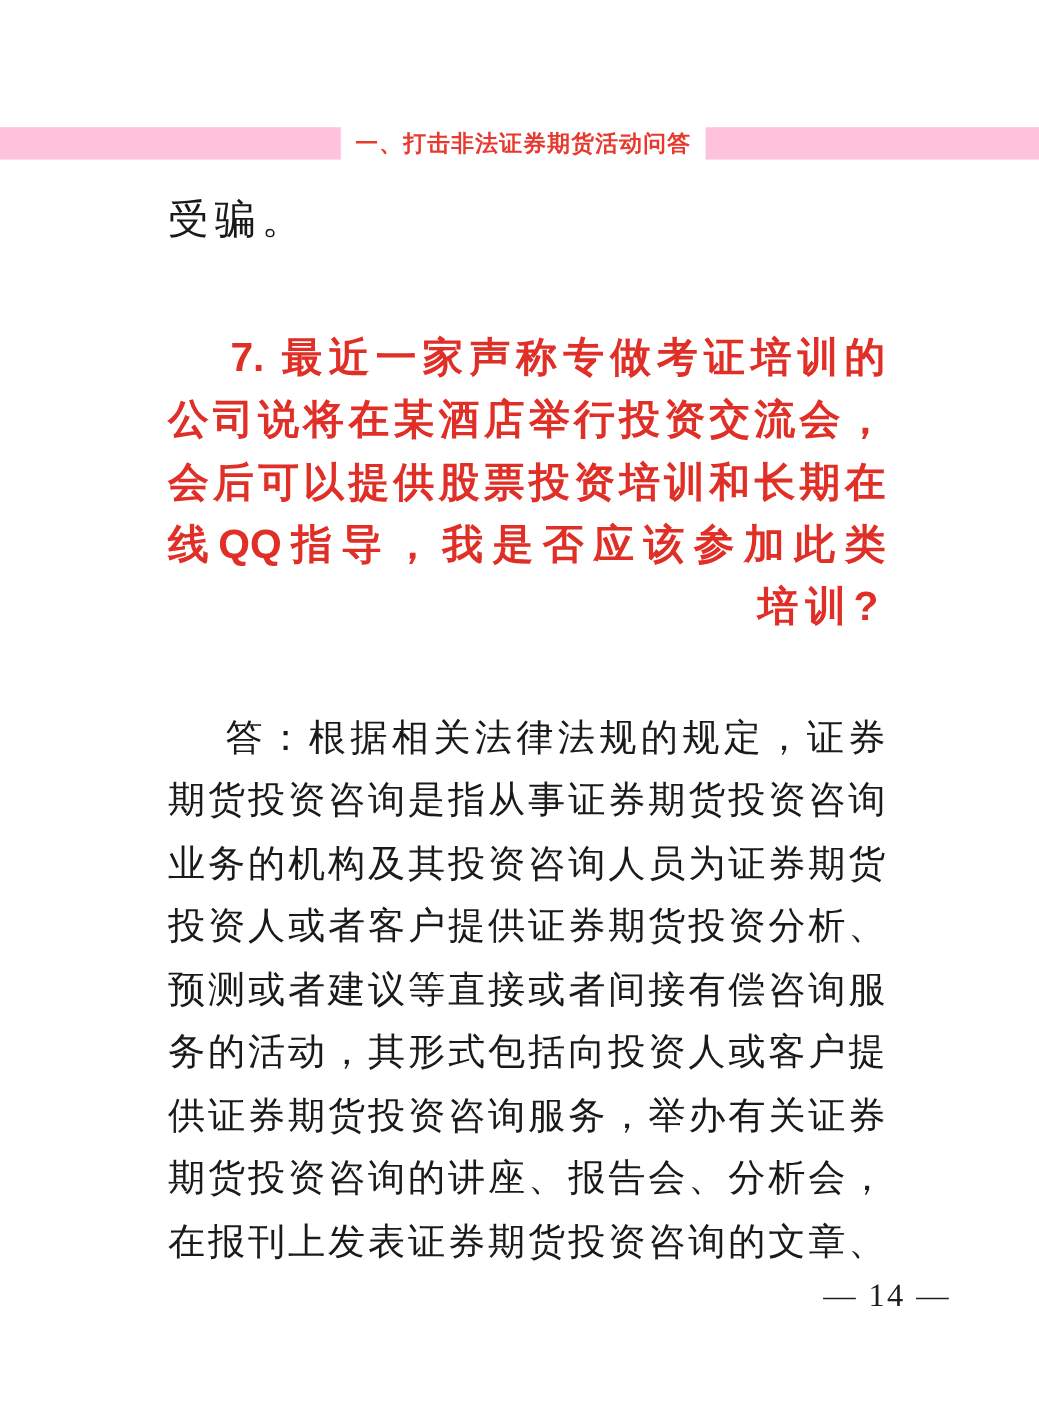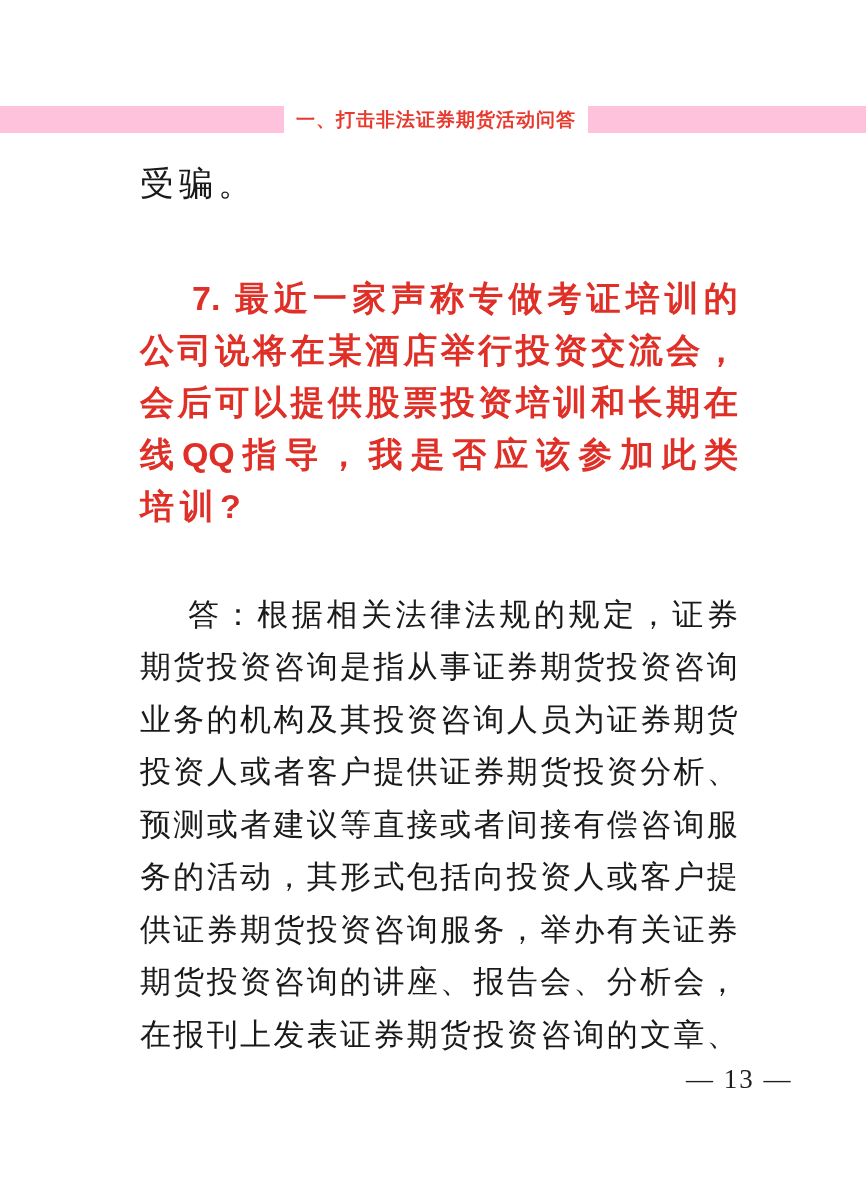--- a/index.html
+++ b/index.html
@@ -87,20 +87,21 @@
     justify-content: space-between;
     align-items: center;
   }
   .jchars span { display: inline-block; line-height: 1; white-space: pre; }
   .indent-q { padding-left: 52px; }
   .indent-a { padding-left: 48px; }
   .plainline {
     display: block;
     line-height: 52px;
     letter-spacing: 6px;
+    text-align: right;
   }
 
   
   .folio {
     position: absolute;
     left: 686px;
     top: 1064px;
     font-size: 27px;
     letter-spacing: 2px;
     color: #1f1f1f;
@@ -366,15 +367,15 @@
         <span>资</span>
         <span>咨</span>
         <span>询</span>
         <span>的</span>
         <span>文</span>
         <span>章</span>
         <span>、</span>
       </div>
   </div>
 
-  <div class="folio">— 13 —</div>
+  <div class="folio">— 14 —</div>
 
 </div>
 
 </body></html>

